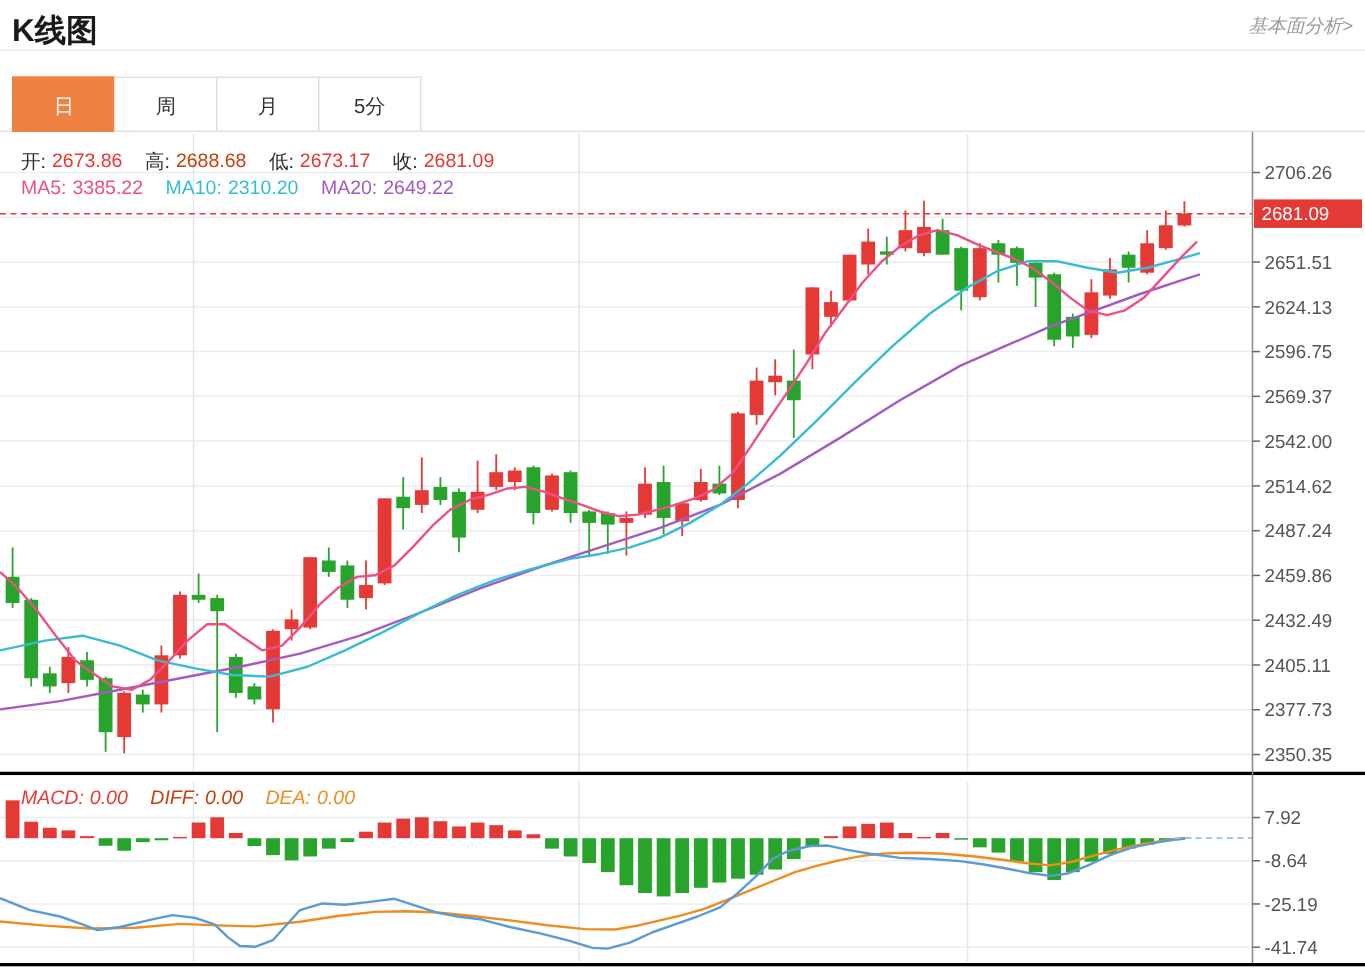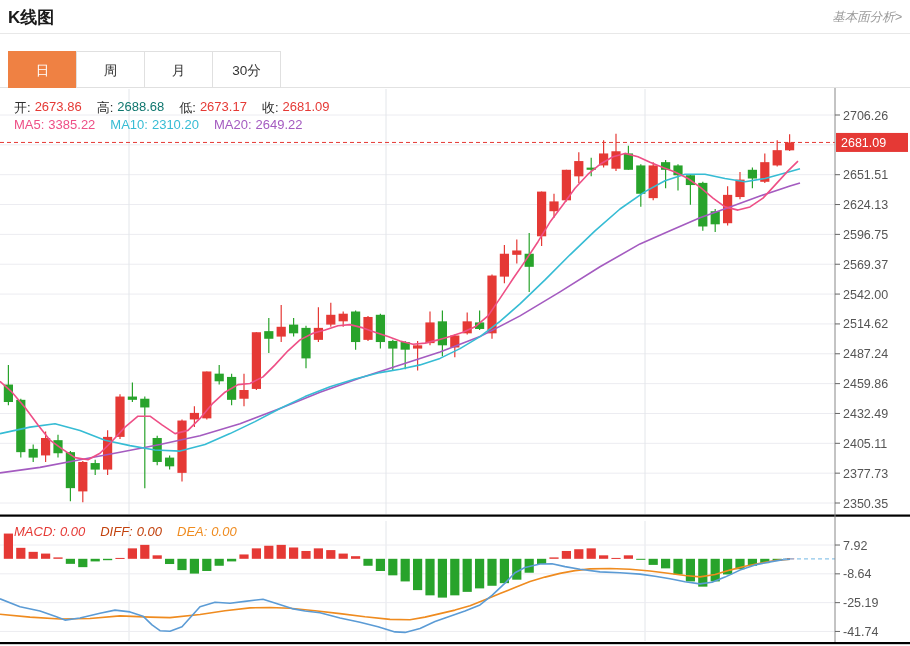--- a/index.html
+++ b/index.html
@@ -1,19 +1,19 @@
 <!DOCTYPE html>
 <html><head>
 <meta charset="utf-8">
 <style>
   html,body{margin:0;padding:0;background:#fff;}
   body{width:910px;height:646px;position:relative;overflow:hidden;
        font-family:"Liberation Sans","DejaVu Sans",sans-serif;}
   #stage{position:absolute;left:0;top:0;width:910px;height:646px;}
-  .page-title{position:absolute;left:8px;top:6px;font-size:17px;font-weight:bold;color:#1a1a1a;z-index:5;}
+  .page-title{position:absolute;left:8px;top:6px;font-size:21px;font-weight:bold;color:#1a1a1a;z-index:5;}
   .fund-link{position:absolute;right:8px;top:9px;font-size:12.5px;color:#999;z-index:5;cursor:pointer;font-style:italic;}
   .hr1{position:absolute;left:0;top:33px;width:910px;height:1px;background:#e8e8e8;z-index:4;}
   .tabstrip{position:absolute;left:8px;top:51px;height:37px;display:flex;z-index:5;}
   .tabstrip .tab{width:69px;height:37px;line-height:37px;text-align:center;font-size:13.5px;
        color:#333;background:#fff;border:1px solid #e0e0e0;margin-left:-1px;box-sizing:border-box;cursor:pointer;}
   .tabstrip .tab:first-child{margin-left:0;}
   .tabstrip .tab.active{background:#ef8143;border-color:#ef8143;color:#fff;}
   .tabline{position:absolute;left:0;top:87px;width:910px;height:1px;background:#e2e2e2;z-index:4;}
   .legend{position:absolute;display:flex;gap:15px;font-size:13px;z-index:6;white-space:nowrap;}
   .legend .grp{display:flex;gap:4px;}
@@ -28,32 +28,32 @@
 <body>
 
 <div class="page-title">K线图</div>
 <div class="fund-link">基本面分析&gt;</div>
 <div class="hr1"></div>
 
 <div class="tabstrip" id="tabstrip">
     <div class="tab active">日</div>
     <div class="tab">周</div>
     <div class="tab">月</div>
-    <div class="tab">30分</div>
+    <div class="tab">5分</div>
   </div>
 <div class="tabline"></div>
 
 <div class="legend lg-ohlc">
   <span class="grp">
       <span class="lbl">开:</span>
       <span style="color:#e53935">2673.86</span>
     </span>
   <span class="grp">
       <span class="lbl">高:</span>
-      <span style="color:#0f766e">2688.68</span>
+      <span style="color:#c2410c">2688.68</span>
     </span>
   <span class="grp">
       <span class="lbl">低:</span>
       <span style="color:#e53935">2673.17</span>
     </span>
   <span class="grp">
       <span class="lbl">收:</span>
       <span style="color:#e53935">2681.09</span>
     </span>
 </div>

